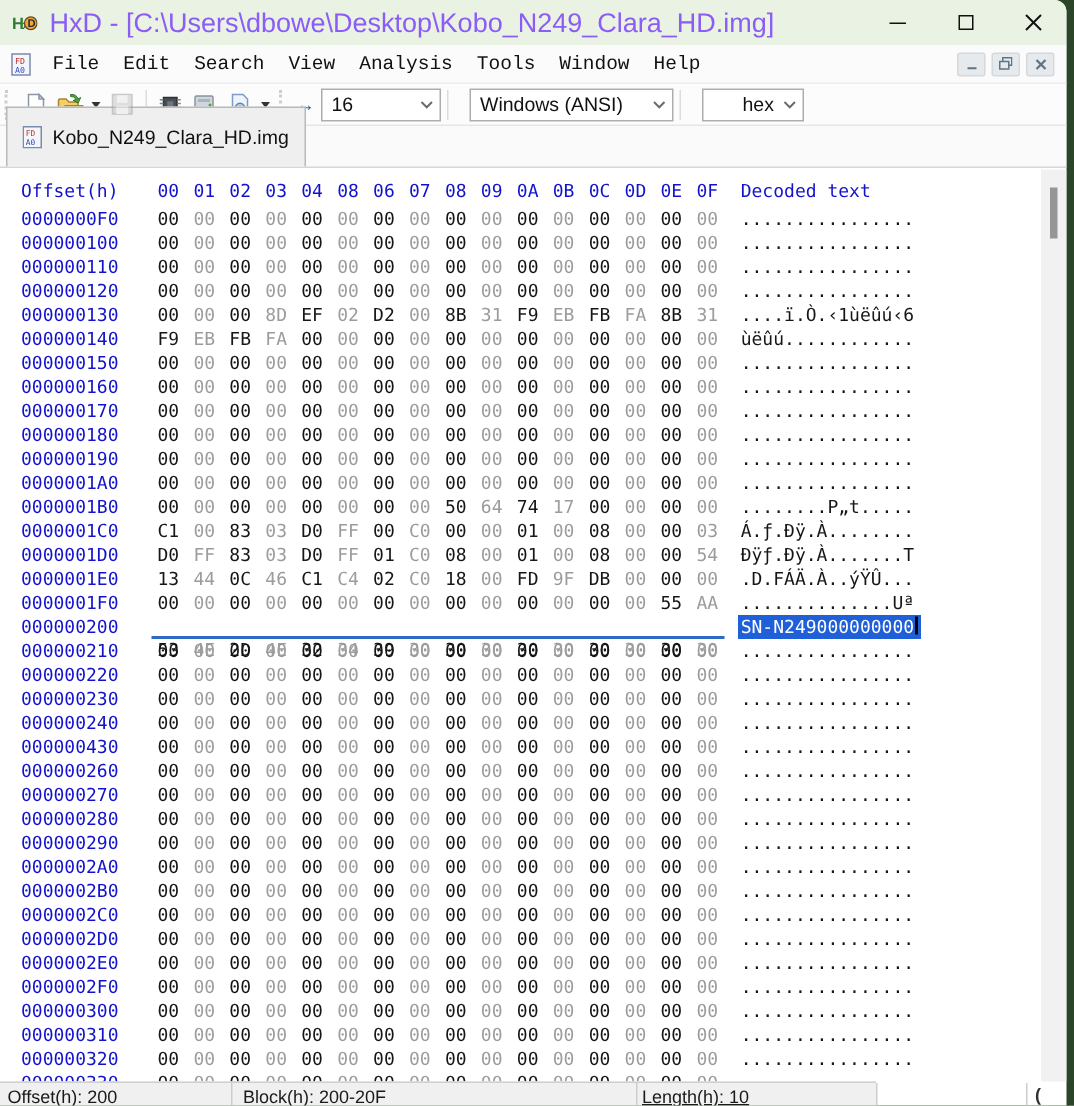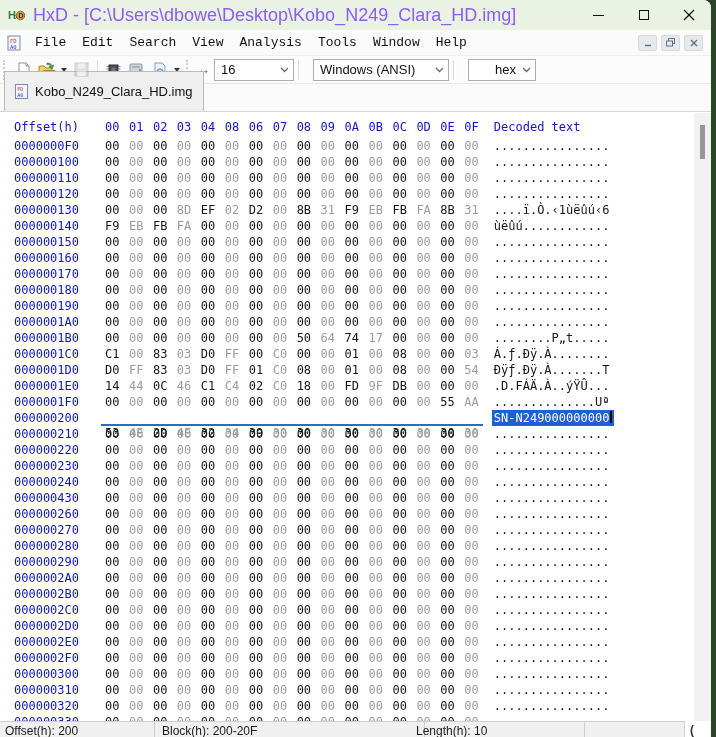--- a/index.html
+++ b/index.html
@@ -67,26 +67,26 @@
     padding:0 3px; margin:15px -3px; }
   .row.sel .dec { background:var(--sel-text-bg,#1f60d8); color:#fff; padding:0 2px; margin-left:13px; }
   .row.sel .dec::after { content:""; display:inline-block; width:2px; height:12px; background:#000;
     vertical-align:-1px; margin-left:1px; }
 
   
   .vscroll { position:absolute; right:0; top:113px; width:17px; height:608px; background:#f1f1f1; }
   .vthumb { position:absolute; left:6px; top:12px; width:5px; height:34px; background:#969696; }
 
   
-  .statusbar { position:absolute; left:0; top:721px; width:685px; height:16px; background:#f0f0f0;
+  .statusbar { position:absolute; left:0; top:721px; width:584px; height:16px; background:#f0f0f0;
     border-top:1px solid #cfcfcf; font-size:12px; color:#1a1a1a; }
   .sb-panel { position:absolute; top:2px; white-space:nowrap; }
   .sb-panel:nth-of-type(1) { left:5px; }
   .sb-panel:nth-of-type(2) { left:162px; }
-  .sb-panel:nth-of-type(3) { left:416px; }
+  .sb-panel:nth-of-type(3) { left:428px;text-decoration:underline; }
   .sb-panel:nth-of-type(4) { left:592px; }
   .sb-sep { position:absolute; top:0; width:1px; height:16px; background:#cdcdcd; }
   .sb-partial { position:absolute; left:690px; top:1px; color:#333; font-weight:bold; }
 
   svg { display:block; }
 </style>
 </head>
 <body>
 
 <div class="window">
@@ -605,21 +605,21 @@
             <span class="b">08</span>
             <span class="b">00</span>
             <span class="b">00</span>
             <span class="b">54</span>
           </span>
           <span class="dec">Ðÿƒ.Ðÿ.À.......T</span>
         </div>
         <div class="row">
           <span class="off">0000001E0</span>
           <span class="bytes">
-            <span class="b">14</span>
+            <span class="b">13</span>
             <span class="b">44</span>
             <span class="b">0C</span>
             <span class="b">46</span>
             <span class="b">C1</span>
             <span class="b">C4</span>
             <span class="b">02</span>
             <span class="b">C0</span>
             <span class="b">18</span>
             <span class="b">00</span>
             <span class="b">FD</span>

